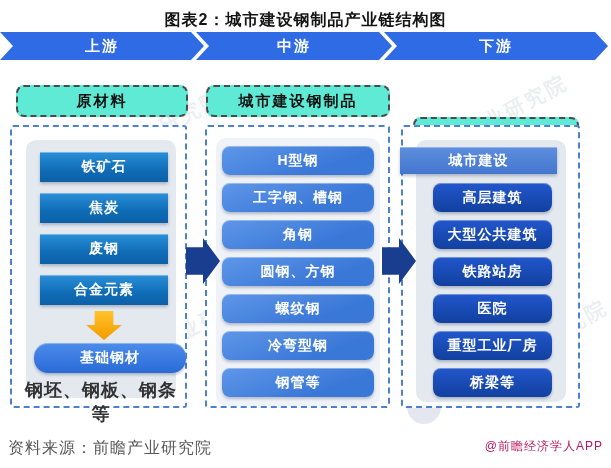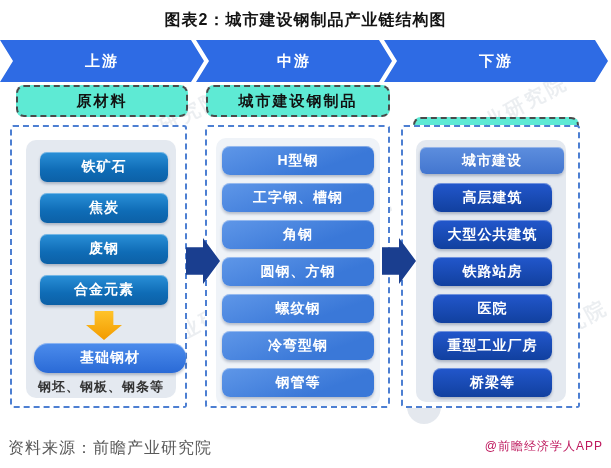--- a/index.html
+++ b/index.html
@@ -6,21 +6,21 @@
   #canvas{
     position:relative;width:611px;height:468px;background:#ffffff;overflow:hidden;
     font-family:"Liberation Sans","DejaVu Sans",sans-serif;
   }
   .title{
     position:absolute;top:10px;left:0;width:611px;text-align:center;
     font-size:16px;font-weight:bold;color:#141414;letter-spacing:1px;
   }
   
   .seg{
-    position:absolute;top:40px;height:42px;background:#2e6be4;
+    position:absolute;top:32px;height:28px;background:#2e6be4;
     clip-path:polygon(0 0,calc(100% - 13px) 0,100% 50%,calc(100% - 13px) 100%,0 100%,13px 50%);
     display:flex;align-items:center;justify-content:center;
     color:#fff;font-size:15px;font-weight:bold;letter-spacing:2px;
   }
   
   .stagebox{
     position:absolute;top:85px;height:28px;border:2px dashed #4a4a4a;border-radius:8px;
     background:#5eead4;display:flex;align-items:center;justify-content:center;
     font-size:15px;font-weight:bold;color:#111;letter-spacing:2px;
   }
@@ -28,33 +28,33 @@
   .panel{
     position:absolute;top:125px;height:283px;border:2px dashed #4d7fd2;border-radius:3px;
     background:#ffffff;box-sizing:border-box;
   }
   .inner{position:absolute;border-radius:10px;}
   .node{
     position:absolute;display:flex;align-items:center;justify-content:center;
     color:#fff;font-size:14px;font-weight:bold;letter-spacing:1px;
     box-shadow:inset 0 1px 0 rgba(255,255,255,.35),0 2px 3px rgba(20,40,80,.28);
   }
-  .n-up{left:40px;width:128px;height:30px;border-radius:7px;
+  .n-up{left:40px;width:128px;height:30px;border-radius:0;
     background:linear-gradient(180deg,#2a90d8 0%,#0f6cb6 60%,#0c60a6 100%);}
   .n-base{left:34px;width:152px;height:30px;border-radius:14px;
     background:linear-gradient(180deg,#4c8cec 0%,#2a6ad6 100%);}
   .n-mid{left:222px;width:152px;height:29px;border-radius:8px;
     background:linear-gradient(160deg,#5f97e8 0%,#3a78d8 70%);}
-  .n-down-h{left:420px;width:144px;height:27px;border-radius:6px;
+  .n-down-h{left:400px;width:157px;height:27px;border-radius:0;
     background:linear-gradient(180deg,#5d8ede 0%,#4376cf 100%);}
   .n-down{left:433px;width:119px;height:29px;border-radius:8px;
     background:linear-gradient(180deg,#2257cc 0%,#11409f 100%);}
   .caption{
     position:absolute;left:24px;width:154px;top:378px;text-align:center;
-    font-size:13px;font-weight:bold;color:#333;letter-spacing:1px;
+    font-size:18px;font-weight:bold;color:#333;letter-spacing:1px;
   }
   .arrow-right{
     position:absolute;width:34px;height:46px;background:#1a3e8f;
     clip-path:polygon(0 20%,50% 20%,50% 0,100% 50%,50% 100%,50% 80%,0 80%);
   }
   .arrow-down{
     position:absolute;left:86px;top:311px;width:36px;height:29px;
     background:linear-gradient(180deg,#ffc32a 0%,#f29b00 100%);
     clip-path:polygon(24% 0,76% 0,76% 48%,100% 48%,50% 100%,0 48%,24% 48%);
   }

